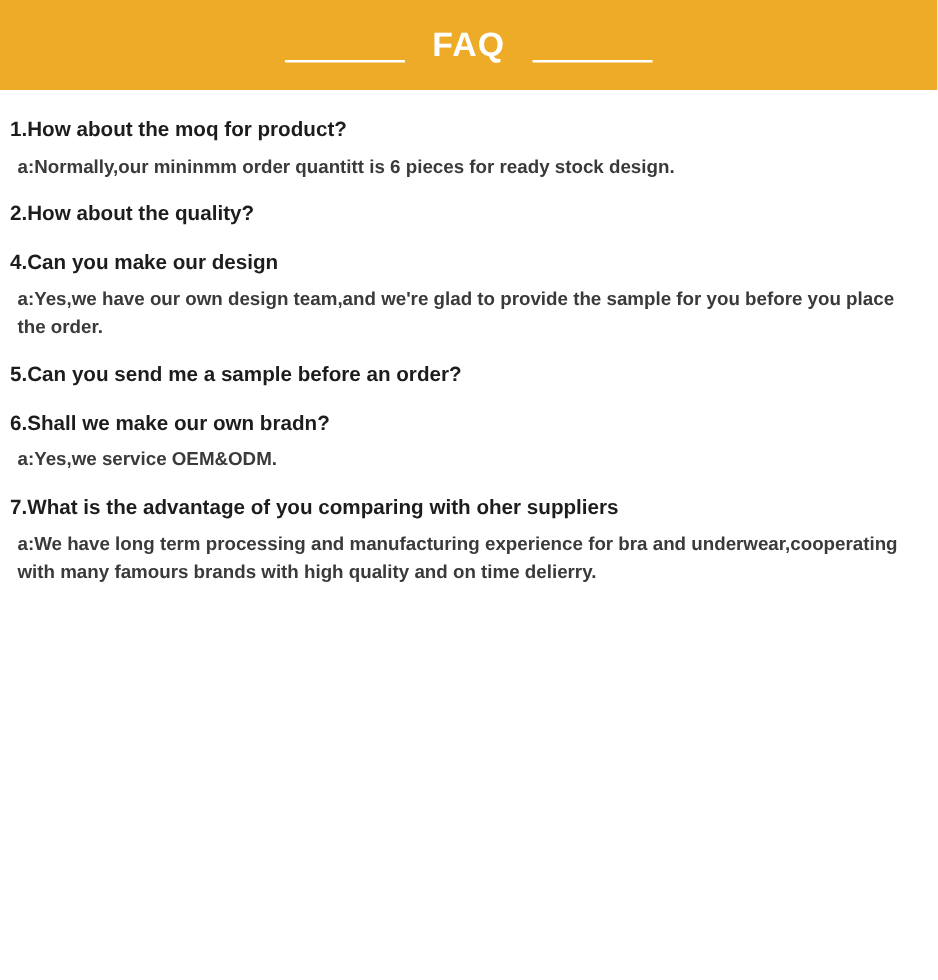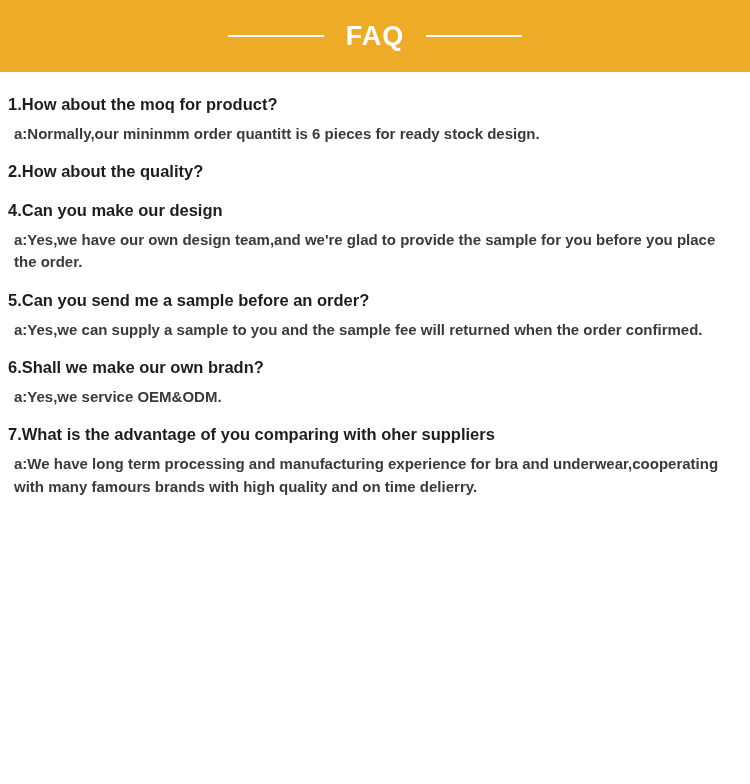--- a/index.html
+++ b/index.html
@@ -26,21 +26,21 @@
   .faq-header {
     height: 72px;
     background: #eeab27;
     display: flex;
     align-items: center;
     justify-content: center;
     flex: 0 0 auto;
   }
   .faq-header-inner {
     display: flex;
-    align-items: center;
+    align-items: flex-end;
     justify-content: center;
     gap: 22px;
   }
   .rule {
     width: 96px;
     height: 2px;
     background: #ffffff;
   }
   .faq-title {
     color: #ffffff;
@@ -130,21 +130,20 @@
     </div>
 
 
     <div class="qa-item">
       <p class="qa-q">4.Can you make our design</p>
       <p class="qa-a">a:Yes,we have our own design team,and we're glad to provide the sample for you before you place the order.</p>
     </div>
 
     <div class="qa-item">
       <p class="qa-q">5.Can you send me a sample before an order?</p>
-      <p class="qa-a">a:Yes,we can supply a sample to you and the sample fee will returned when the order confirmed.</p>
     </div>
 
     <div class="qa-item">
       <p class="qa-q">6.Shall we make our own bradn?</p>
       <p class="qa-a">a:Yes,we service OEM&amp;ODM.</p>
     </div>
 
     <div class="qa-item">
       <p class="qa-q">7.What is the advantage of you comparing with oher suppliers</p>
       <p class="qa-a">a:We have long term processing and manufacturing experience for bra and underwear,cooperating with many famours brands with high quality and on time delierry.</p>

